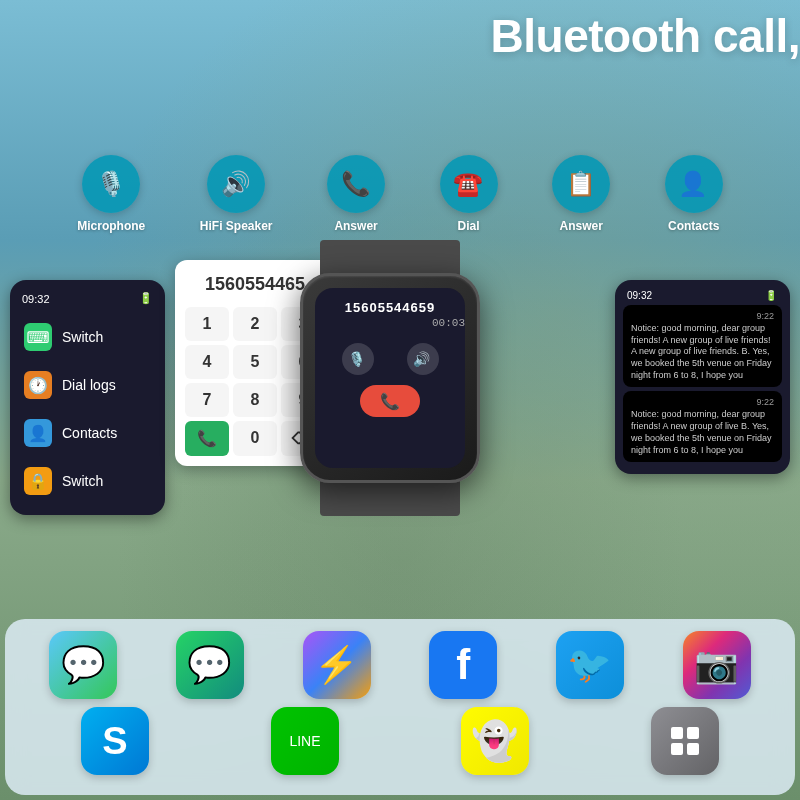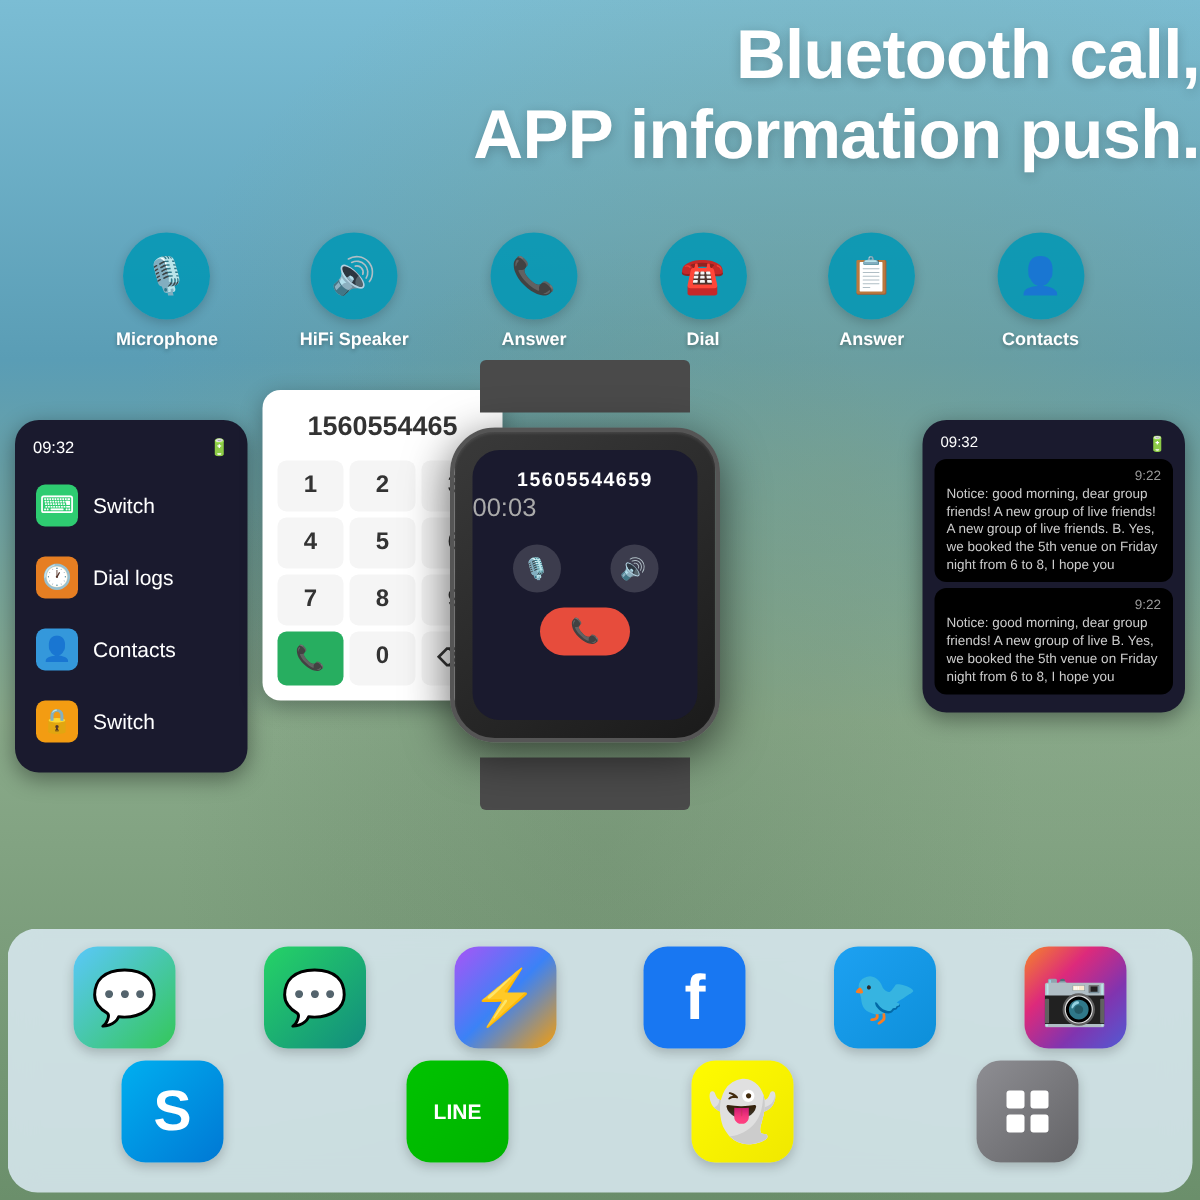--- a/index.html
+++ b/index.html
@@ -206,21 +206,21 @@
       width: 190px;
       z-index: 15;
     }
 
     .watch-body {
       width: 180px;
       height: 210px;
       background: linear-gradient(145deg, #3a3a3a, #1a1a1a);
       border-radius: 30px;
       border: 3px solid #555;
-      margin: 12px auto;
+      margin: 0 auto;
       position: relative;
       box-shadow: 0 8px 30px rgba(0,0,0,0.6), inset 0 1px 2px rgba(255,255,255,0.1);
       overflow: hidden;
     }
 
     .watch-screen {
       position: absolute;
       top: 12px; left: 12px; right: 12px; bottom: 12px;
       background: #1a1a2e;
       border-radius: 18px;
@@ -233,23 +233,24 @@
       color: white;
       font-size: 13px;
       font-weight: bold;
       text-align: center;
       padding: 12px 5px 2px;
       letter-spacing: 1px;
     }
 
     .watch-call-time {
       color: #aaa;
-      font-size: 17px;
-      text-align: left;
+      font-size: 11px;
+      text-align: right;
       padding-bottom: 8px;
+      font-family: Liberation Mono, monospace;
     }
 
     .watch-call-actions {
       display: flex;
       justify-content: space-around;
       padding: 6px 10px;
     }
 
     .watch-action-btn {
       width: 32px;
@@ -369,21 +370,20 @@
   </style>
 </head>
 <body>
 
 <div class="bg-container">
   <div class="bg-overlay"></div>
 
   <div class="header-text">
     <h1>
       <span>Bluetooth call,</span><br>
-      <span>APP information push.</span>
     </h1>
   </div>
 
   <div class="features-row">
     <div class="feature-item">
       <div class="feature-icon-circle">🎙️</div>
       <span class="feature-label">Microphone</span>
     </div>
     <div class="feature-item">
       <div class="feature-icon-circle">🔊</div>
@@ -489,21 +489,21 @@
     <div class="apps-row">
       <div class="app-icon app-imessage">💬</div>
       <div class="app-icon app-whatsapp" style="color:white; font-size:36px;">💬</div>
       <div class="app-icon app-messenger">⚡</div>
       <div class="app-icon app-facebook" style="color:white; font-size:42px; font-weight:900;">f</div>
       <div class="app-icon app-twitter">🐦</div>
       <div class="app-icon app-instagram">📷</div>
     </div>
     <div class="apps-row">
       <div class="app-icon app-skype" style="color:white; font-size:38px; font-weight:bold;">S</div>
-      <div class="app-icon app-line" style="color:white; font-size:14px; font-weight:700;">LINE</div>
+      <div class="app-icon app-line" style="color:white; font-size:14px; font-weight:400;">LINE</div>
       <div class="app-icon app-snapchat" style="font-size:38px;">👻</div>
       <div class="app-icon app-grid" style="color:white;">
         <svg width="36" height="36" viewBox="0 0 36 36">
             <rect x="4" y="4" width="12" height="12" rx="2" fill="white"></rect>
             <rect x="20" y="4" width="12" height="12" rx="2" fill="white"></rect>
             <rect x="4" y="20" width="12" height="12" rx="2" fill="white"></rect>
             <rect x="20" y="20" width="12" height="12" rx="2" fill="white"></rect>
           </svg>
       </div>
     </div>

